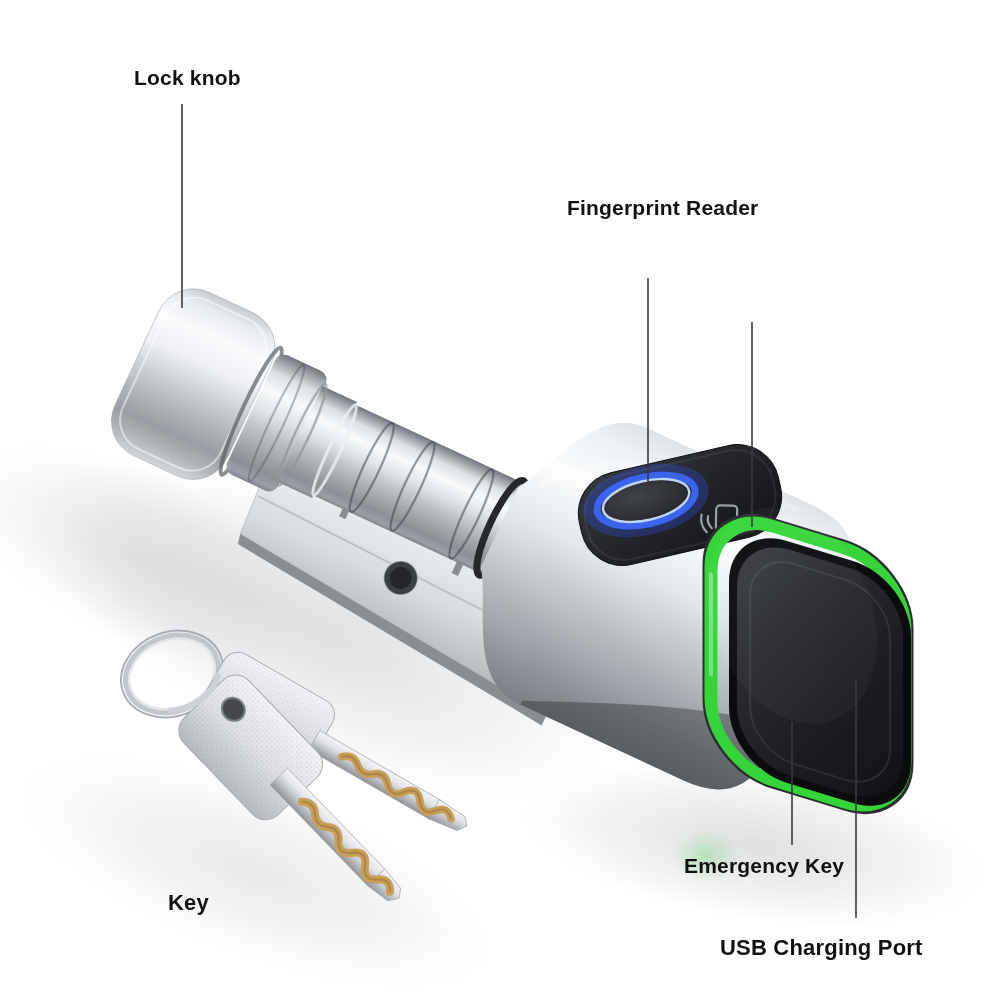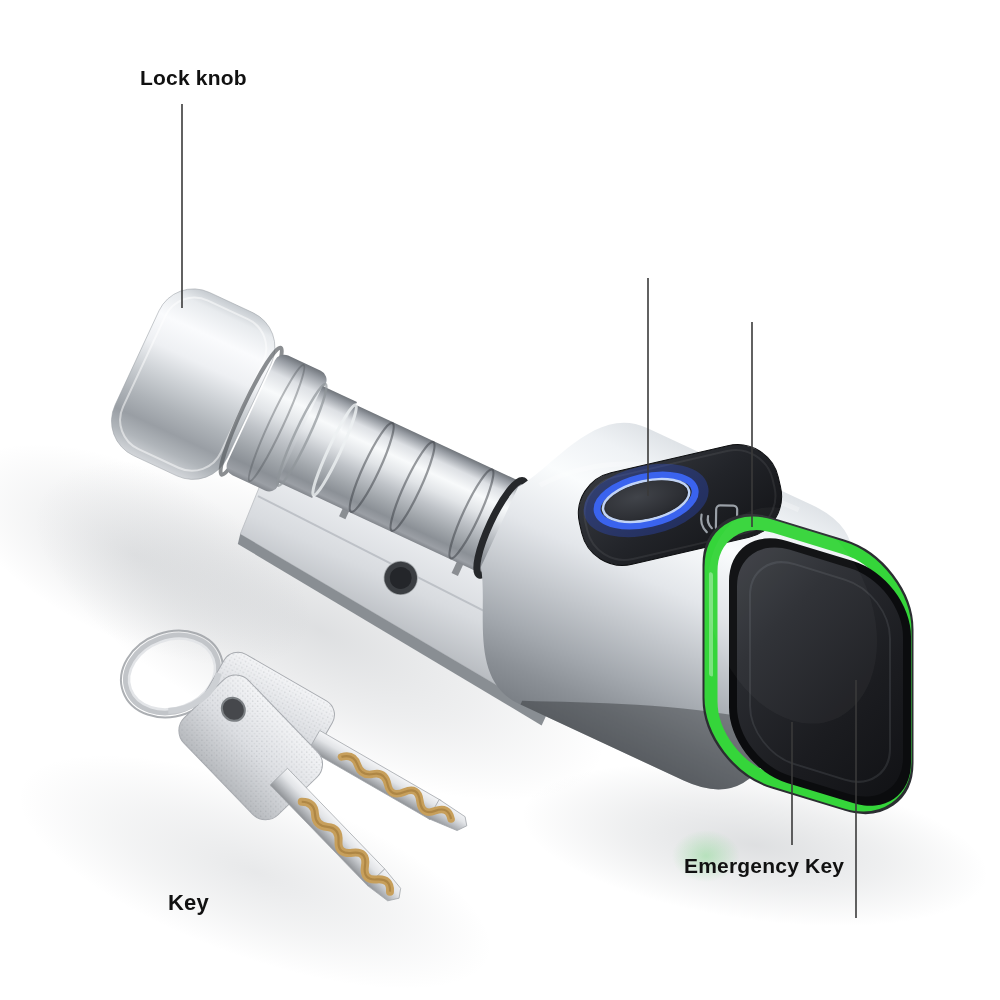--- a/index.html
+++ b/index.html
@@ -1,21 +1,21 @@
 <!DOCTYPE html>
 <html><head>
 <meta charset="utf-8">
 <style>
   html,body{margin:0;padding:0;background:#ffffff;}
   .stage{position:relative;width:1000px;height:1000px;background:#ffffff;overflow:hidden;
          font-family:"Liberation Sans", sans-serif;}
   .scene{position:absolute;left:0;top:0;width:1000px;height:1000px;}
   .label{position:absolute;font-weight:700;font-size:21px;line-height:1.1;color:#111;
          letter-spacing:.2px;white-space:nowrap;}
-  .lab-lock-knob{left:140px;top:66px;}
+  .lab-lock-knob{left:134px;top:66px;}
   .lab-fingerprint{left:567px;top:196px;}
   .lab-card{left:681px;top:260px;}
   .lab-emergency{left:684px;top:854px;text-align:center;}
   .lab-usb{left:720px;top:936px;font-size:22px;}
   .lab-key{left:168px;top:891px;font-size:22px;}
 </style>
 </head>
 <body>
 
 <div class="stage">
@@ -228,16 +228,18 @@
     <g stroke-width="1.6">
       <line x1="182" y1="104" x2="182" y2="308" stroke="#3a3a3a"></line>
       <line x1="648" y1="278" x2="648" y2="496" stroke="#3a3a3a"></line>
       <line x1="752" y1="322" x2="752" y2="527" stroke="#3a3a3a"></line>
       <line x1="792" y1="722" x2="792" y2="845" stroke="#3a3a3a"></line>
       <line x1="856" y1="680" x2="856" y2="918" stroke="#3a3a3a"></line>
     </g>
   </svg>
 
   <div class="label lab-lock-knob">Lock knob</div>
+  <div class="label lab-fingerprint">Fingerprint Reader</div>
   <div class="label lab-emergency">Emergency Key</div>
+  <div class="label lab-usb">USB Charging Port</div>
   <div class="label lab-key">Key</div>
 
 </div>
 
 </body></html>

